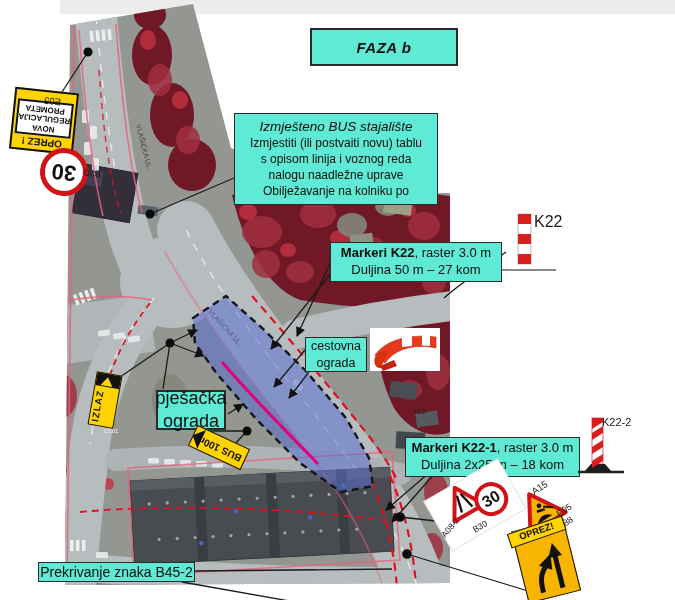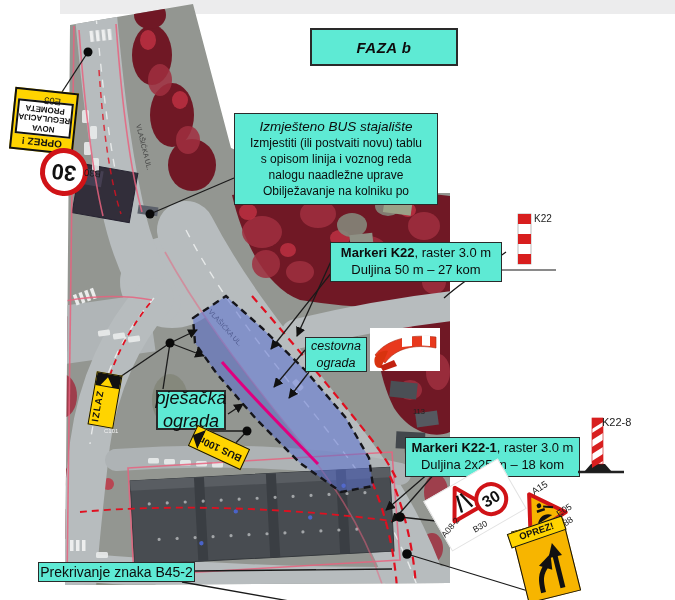--- a/index.html
+++ b/index.html
@@ -9,21 +9,21 @@
   .abs{position:absolute;}
   .box{position:absolute;background:#5eead4;border:1.5px solid #2a2a2a;text-align:center;
        color:#0d0d0d;box-sizing:border-box;}
   .b{font-weight:bold;}
   .code{position:absolute;font-size:9.5px;color:#1a1a1a;white-space:nowrap;}
   .faza{border-width:2px;font-size:15px;font-weight:bold;font-style:italic;
         display:flex;align-items:center;justify-content:center;letter-spacing:.5px;}
   .izmj{padding:4px 3px;font-size:12px;line-height:1.33;}
   .izmj .ttl{font-size:13.5px;font-weight:normal;font-style:italic;}
   .mk{padding:2px 2px;font-size:13px;line-height:1.3;}
-  .small-box{font-style:italic;display:flex;flex-direction:column;align-items:center;
+  .small-box{display:flex;flex-direction:column;align-items:center;
              justify-content:center;line-height:1.3;}
   .prek{font-size:14px;line-height:17px;padding-top:1px;}
   .ysign{position:absolute;background:#ffd400;border:2px solid #111;box-sizing:border-box;
          padding:2px;text-align:center;}
   .circ{position:absolute;background:#fff;border-radius:50%;text-align:center;
         box-sizing:border-box;font-weight:bold;}
 </style>
 </head>
 <body>
 
@@ -343,34 +343,34 @@
 
 <div class="abs" style="left:500px;top:208px;">
   <svg width="70" height="70" viewBox="0 0 70 70">
     <line x1="2" y1="62" x2="56" y2="62" stroke="#8a8a8a" stroke-width="2"></line>
     <rect x="18" y="6" width="13" height="50" fill="#fff" stroke="#aaa" stroke-width="0.8"></rect>
     <rect x="18" y="6" width="13" height="10" fill="#d81e1e"></rect>
     <rect x="18" y="26" width="13" height="10" fill="#d81e1e"></rect>
     <rect x="18" y="46" width="13" height="10" fill="#d81e1e"></rect>
   </svg>
 </div>
-<div class="code" style="left:534px;top:213px;font-size:10px;">K22</div>
+<div class="code" style="left:534px;top:213px;font-size:16px;">K22</div>
 
 <div class="abs" style="left:578px;top:410px;">
   <svg width="50" height="66" viewBox="0 0 50 66">
     <line x1="0" y1="62" x2="46" y2="62" stroke="#222" stroke-width="2.5"></line>
     <path d="M6,62 L34,62 L27,54 L13,54 Z" fill="#1c1c1c"></path>
     <rect x="14" y="8" width="11" height="46" fill="#fff" stroke="#c00" stroke-width="0.6"></rect>
     <path d="M14,8 L25,8 L25,12 L14,19 Z" fill="#d81e1e"></path>
     <path d="M14,16 L25,9 L25,16 L14,23 Z" fill="#d81e1e" transform="translate(0,7)"></path>
     <path d="M14,30 L25,23 L25,30 L14,37 Z" fill="#d81e1e" transform="translate(0,7)"></path>
     <path d="M14,44 L25,37 L25,44 L14,51 Z" fill="#d81e1e" transform="translate(0,7)"></path>
   </svg>
 </div>
-<div class="code" style="left:602px;top:416px;font-size:11px;">K22-8</div>
+<div class="code" style="left:602px;top:416px;font-size:11px;">K22-2</div>
 
 <div class="abs" style="left:432px;top:476px;width:84px;height:56px;background:#fff;
      border:1px solid #e2e2e2;transform:rotate(-30deg);">
   <svg width="38" height="34" viewBox="0 0 38 34" style="position:absolute;left:14px;top:1px;">
     <path d="M19,2 L36,31 L2,31 Z" fill="#fff" stroke="#d01317" stroke-width="4" stroke-linejoin="round"></path>
     <path d="M13,27 L17,10" stroke="#111" stroke-width="2.4" fill="none"></path>
     <path d="M25,27 L21,10" stroke="#111" stroke-width="2.4" fill="none"></path>
   </svg>
   <div class="code" style="left:-2px;top:30px;font-size:8.5px;transform:rotate(-20deg);">A08-2</div>
   <div class="circ" style="left:42px;top:14px;width:34px;height:34px;border:4px solid #d01317;

